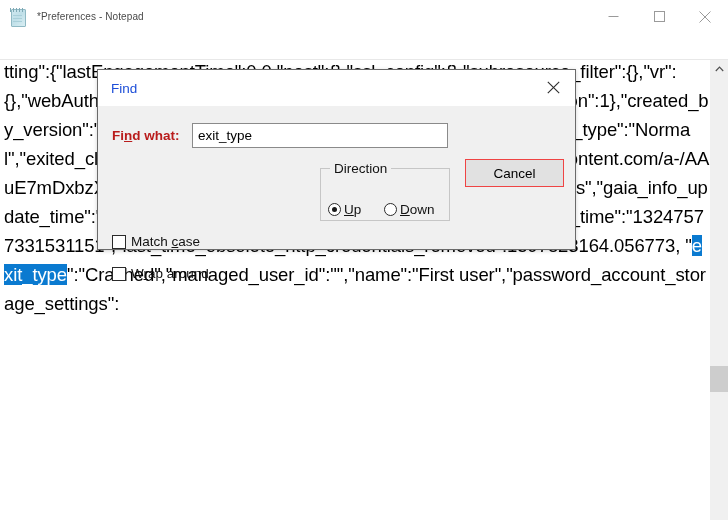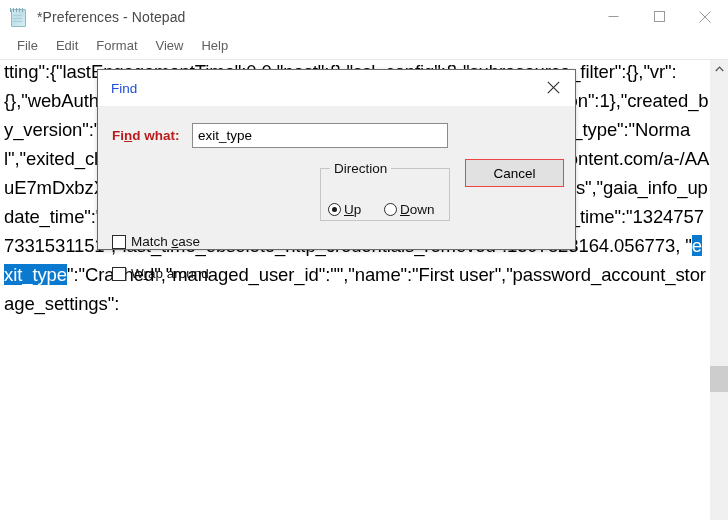--- a/index.html
+++ b/index.html
@@ -55,21 +55,21 @@
     background: repeating-linear-gradient(to right,
       #7fa9b5 0px, #7fa9b5 1px, transparent 1px, transparent 3px);
   }
   #app-icon .pad-line {
     position: absolute;
     left: 4px;
     width: 9px; height: 1px;
     background: #a9cfd9;
   }
   #app-title {
-    font-size: 14px;
+    font-size: 10px;
     color: #4a4a4a;
     letter-spacing: .1px;
     white-space: nowrap;
   }
   .win-controls {
     position: absolute;
     right: 0; top: 0;
     height: 33px;
     display: flex;
   }
@@ -343,27 +343,20 @@
       </div>
       <div class="win-btn">
         <svg width="12" height="12" viewBox="0 0 12 12">
           <line x1="0.5" y1="0.5" x2="11.5" y2="11.5" stroke="#9a9a9a" stroke-width="1"></line>
           <line x1="11.5" y1="0.5" x2="0.5" y2="11.5" stroke="#9a9a9a" stroke-width="1"></line>
         </svg>
       </div>
     </div>
   </div>
 
-  <div id="menu-bar">
-    <div class="menu-item">File</div>
-    <div class="menu-item">Edit</div>
-    <div class="menu-item">Format</div>
-    <div class="menu-item">View</div>
-    <div class="menu-item">Help</div>
-  </div>
   <div id="menu-separator"></div>
 
   <div id="text-area">
     <div id="text-content"><span>tting":{"lastEngagementTime":0.0,"post":{},"ssl_config":{},"subresource_filter":{},"vr":{},"webAuthnAboutLaunchTime":1304}}},"sound_guard":{}},"pref_version":1},"created_by_version":"77.0.3865.75","creation_time":"13212731031995484","exit_type":"Normal","exited_cleanly":true,"gaia_info_picture_url":"https://lh3.googleusercontent.com/a-/AAuE7mDxbzX7dnSwdnZKGbkNwx3_z1FkcICyB8eTCKZZMrs=s256-c-ns","gaia_info_update_time":"13223317744667605","icon_version":6,"last_engagement_time":"13247577331531151","last_time_obsolete_http_credentials_removed":1597823164.056773, "</span><span class="sel">exit_type</span><span>":"Crashed","managed_user_id":"","name":"First user","password_account_storage_settings":</span></div>
   </div>
 
   <div id="scrollbar">
     <div id="scroll-up-arrow">
       <svg width="9" height="6" viewBox="0 0 9 6">
         <polyline points="0.8,5 4.5,1.2 8.2,5" fill="none" stroke="#505050" stroke-width="1.2"></polyline>

